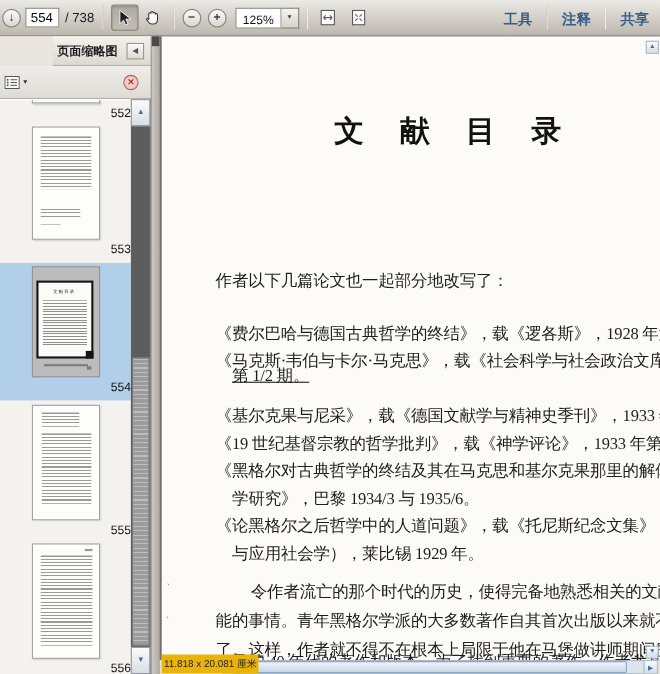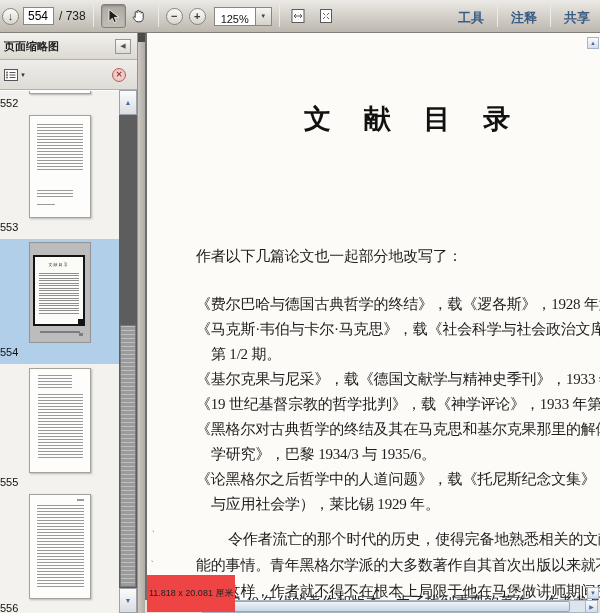--- a/index.html
+++ b/index.html
@@ -23,37 +23,37 @@
   .zoom-caret { width:16px; height:19px; border:1px solid #8a877f; border-left:none;
     background:linear-gradient(#f6f5f2,#d5d2cb); font-size:6px; color:#444;
     display:flex; align-items:center; justify-content:center; }
   .tb-right { margin-left:auto; display:flex; align-items:flex-end; }
   .tb-menu { font-size:13px; font-weight:600; color:#3b5c85; padding:0 6px; }
   .tb-icon { display:flex; align-items:center; justify-content:center; width:22px; height:22px; }
 
   
   .sidebar { position:absolute; left:0; top:33px; width:145px; bottom:0; background:#e9e6e1; }
   .sb-header { height:27px; display:flex; align-items:center; padding:12px 4px;
-    background:linear-gradient(#f3f1ed,#dcd9d2); border-bottom:1px solid #b3b0a9; }
+    background:linear-gradient(#f3f1ed,#dcd9d2); border-bottom:1px solid #b3b0a9;margin-left:48px; }
   .sb-title { font-size:11px; font-weight:bold; color:#1e1e1e; }
   .sb-collapse { margin-left:auto; margin-right:10px; width:16px; height:15px; border:1px solid #9a978f;
     background:linear-gradient(#fbfaf8,#dddad3); font-size:7px; color:#555;
     display:flex; align-items:center; justify-content:center; }
   .sb-tools { height:30px; display:flex; align-items:center; padding:0 4px;
     background:linear-gradient(#efedea,#dfdcd6); border-bottom:1px solid #b3b0a9; }
   .opt-caret { font-size:6px; color:#333; margin-left:2px; }
   .sb-close { margin-left:auto; margin-right:15px; width:14px; height:14px; border-radius:50%;
     border:1px solid #b2625e; background:radial-gradient(#f6dedc,#e8b7b3); color:#a23230;
     font-size:8px; font-weight:bold; display:flex; align-items:center; justify-content:center; }
 
   .thumb-area { position:absolute; left:0; top:57px; width:119px; bottom:0; background:#f3f2ef;
     border-top:1px solid #fdfdfc; overflow:hidden; }
   .thumb-page { width:62px; margin:0 auto; background:#fdfdfc; border:1px solid #a5a29b;
     box-shadow:1px 1px 2px rgba(0,0,0,.25); position:relative; }
-  .thumb-label { text-align:left; font-size:11px; color:#111; padding:3px 0 6px 0; }
+  .thumb-label { text-align:right; font-size:11px; color:#111; padding:3px 0 6px 0; }
   .simtext { position:absolute; background-image:repeating-linear-gradient(180deg,#9a9a9a 0 1px, transparent 1px 3px); }
   .sel-wrap { background:#b1cfe8; padding:3px 0 0 0; }
   .sel-gray { width:62px; height:101px; margin:0 auto; background:#bcbcbc; border:1px solid #949494; position:relative; }
   .sel-view { position:absolute; left:3px; top:12px; width:52px; height:71px; background:#fbfbf8; border:2px solid #141414; }
   .sel-handle { position:absolute; right:-2px; bottom:-2px; width:7px; height:7px; background:#141414; }
   .mini-title { position:absolute; left:0; top:5px; width:100%; text-align:center; font-size:4px; color:#222;
     font-family:"Liberation Serif",serif; letter-spacing:1px; }
 
   .sb-scrollbar { position:absolute; left:119px; top:57px; width:18px; bottom:0; background:#5d5d5d; }
   .sb-scroll-btn { position:absolute; left:0; width:18px; height:25px; border:1px solid #97672f00; 
@@ -71,21 +71,21 @@
   .page { position:absolute; left:2px; top:0; width:558px; height:567px; background:#fcfbf7; overflow:hidden; }
   .doc-title { position:absolute; left:0; top:68px; width:520px; text-align:center;
     font-family:"Liberation Serif",serif; font-size:27px; font-weight:bold; color:#111;
     letter-spacing:13px; padding-left:13px; white-space:nowrap; }
   .dl { position:absolute; font-family:"Liberation Serif",serif; font-size:15px; color:#1d1d1d;
     white-space:nowrap; letter-spacing:-0.2px; line-height:19px; }
   .l-list { left:49px; } .l-cont { left:64px; } .l-para { left:81px; }
   .stray { position:absolute; color:#8d8d8d; font-size:10px; font-family:"Liberation Serif",serif; }
 
   .bottombar { position:absolute; left:0; right:0; bottom:0; height:13px; background:#e4e1db; }
-  .dims { position:absolute; left:2px; bottom:1px; font-size:9px; color:#222; background:#ef4444; padding:12px 2px; white-space:nowrap; }
+  .dims { position:absolute; left:2px; bottom:1px; font-size:9px; color:#222; background:#eab308; padding:2px 2px; white-space:nowrap; }
   .hscroll { position:absolute; left:57px; right:2px; bottom:0; height:13px; background:#dde4ec; border:1px solid #a8b6c4; display:flex; }
   .hs-btn { width:12px; height:100%; background:linear-gradient(#fafbfc,#d7dde4); border-right:1px solid #a8b6c4;
     color:#3e6fae; font-size:6px; display:flex; align-items:center; justify-content:center; flex:none; }
   .hs-btn.right { border-right:none; border-left:1px solid #a8b6c4; margin-left:auto; }
   .hs-thumb { width:355px; height:100%; background:linear-gradient(#eef3f8,#c8d7e6); border:1px solid #8fa9c2; border-radius:2px; flex:none; }
   .vs-btn { position:absolute; right:1px; width:12px; height:12px; background:linear-gradient(#fafbfc,#d7dde4);
     border:1px solid #a8b6c4; color:#3e6fae; font-size:6px; display:flex; align-items:center; justify-content:center; }
   .vs-up { top:4px; } .vs-down { bottom:14px; }
 </style>
 </head>
@@ -222,21 +222,21 @@
   </div>
 </div>
 
 <div class="main">
   <div class="page">
     <div class="doc-title">文 献 目 录</div>
 
     <div class="dl l-list" style="top:214px;">作者以下几篇论文也一起部分地改写了：</div>
     <div class="dl l-list" style="top:262px;">《费尔巴哈与德国古典哲学的终结》，载《逻各斯》，1928 年第 3 期。</div>
     <div class="dl l-list" style="top:287px;">《马克斯·韦伯与卡尔·马克思》，载《社会科学与社会政治文库》，1932 年</div>
-    <div class="dl l-cont" style="top:312px;">第 1/2 期。</div>
+    <div class="dl l-cont" style="top:300px;text-decoration:underline;">第 1/2 期。</div>
     <div class="dl l-list" style="top:337px;">《基尔克果与尼采》，载《德国文献学与精神史季刊》，1933 年第 1 期。</div>
     <div class="dl l-list" style="top:362px;">《19 世纪基督宗教的哲学批判》，载《神学评论》，1933 年第 3/4 期。</div>
     <div class="dl l-list" style="top:387px;">《黑格尔对古典哲学的终结及其在马克思和基尔克果那里的解体》，载《哲</div>
     <div class="dl l-cont" style="top:412px;">学研究》，巴黎 1934/3 与 1935/6。</div>
     <div class="dl l-list" style="top:437px;">《论黑格尔之后哲学中的人道问题》，载《托尼斯纪念文集》（纯粹社会学</div>
     <div class="dl l-cont" style="top:462px;">与应用社会学），莱比锡 1929 年。</div>
     <div class="dl l-para" style="top:497px;">令作者流亡的那个时代的历史，使得完备地熟悉相关的文献成为不可</div>
     <div class="dl l-list" style="top:523px;">能的事情。青年黑格尔学派的大多数著作自其首次出版以来就不再重印</div>
     <div class="dl l-list" style="top:549px;">了。这样，作者就不得不在根本上局限于他在马堡做讲师期间所搜集和记</div>
     <div class="dl l-cont" style="top:560px;">录的 40 年代的著作和版本，为了找到重要的著作，作者尤其要感谢他</div>

